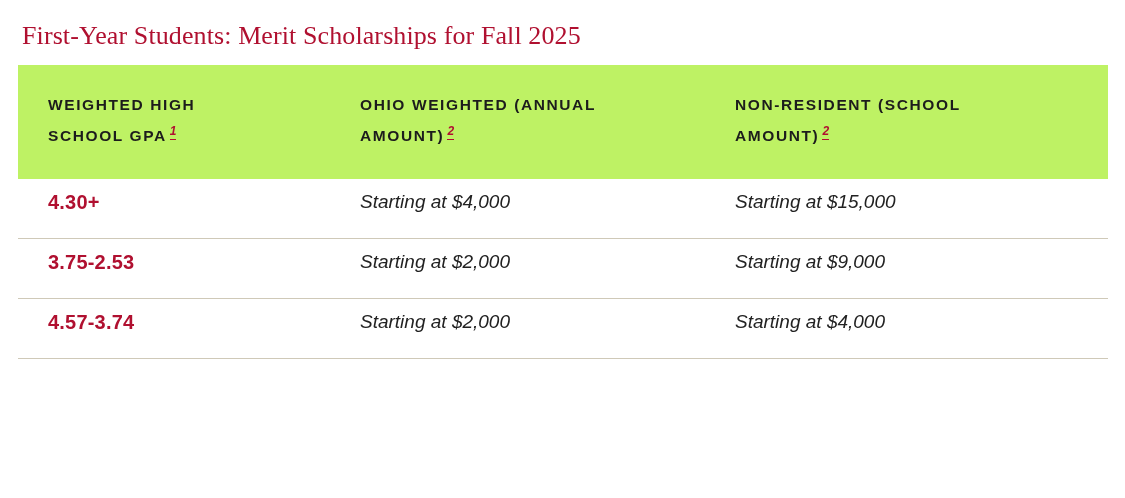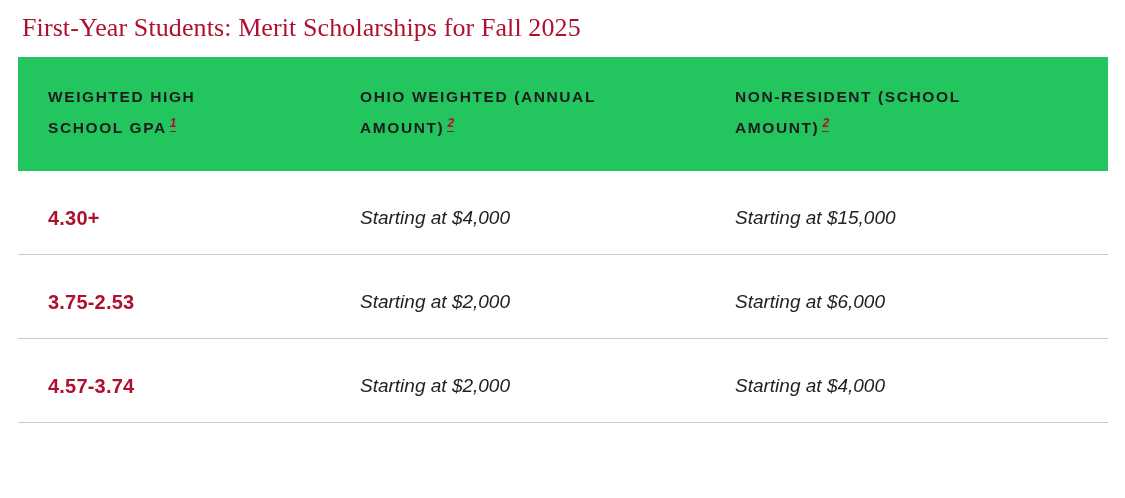--- a/index.html
+++ b/index.html
@@ -20,30 +20,30 @@
     height: 498px;
     box-sizing: border-box;
     padding: 0 18px;
   }
   .page-title {
     font-family: "Liberation Serif", serif;
     font-size: 26px;
     font-weight: 400;
     color: #b01030;
     letter-spacing: 0.1px;
-    margin: 12px 0 14px 4px;
+    margin: 20px 0 14px 4px;
     line-height: 1.2;
   }
   table.scholarship-table {
     width: 1090px;
     border-collapse: collapse;
     table-layout: fixed;
   }
   table.scholarship-table thead tr {
-    background: #22c55e;
+    background: #bef264;
   }
   table.scholarship-table thead th {
     text-align: left;
     vertical-align: top;
     font-family: "Liberation Sans", sans-serif;
     font-size: 15.5px;
     font-weight: bold;
     letter-spacing: 1.6px;
     color: #1c1c1c;
     padding: 26px 20px 28px 30px;
@@ -59,21 +59,21 @@
     font-style: italic;
     font-weight: bold;
     vertical-align: super;
     letter-spacing: 0;
     border-bottom: 1.5px solid #b01030;
     padding-bottom: 1px;
     margin-left: 3px;
   }
   table.scholarship-table tbody td {
     border-bottom: 1px solid #cfc9b8;
-    padding: 36px 20px 24px 30px;
+    padding: 12px 20px 24px 30px;
     font-size: 19px;
     color: #222222;
     vertical-align: middle;
   }
   table.scholarship-table tbody td.gpa {
     font-weight: bold;
     color: #b01030;
     font-size: 20px;
     letter-spacing: 0.2px;
   }
@@ -116,21 +116,21 @@
     </thead>
     <tbody>
       <tr>
         <td class="gpa">4.30+</td>
         <td class="amount">Starting at $4,000</td>
         <td class="amount">Starting at $15,000</td>
       </tr>
       <tr>
         <td class="gpa">3.75-2.53</td>
         <td class="amount">Starting at $2,000</td>
-        <td class="amount">Starting at $6,000</td>
+        <td class="amount">Starting at $9,000</td>
       </tr>
       <tr>
         <td class="gpa">4.57-3.74</td>
         <td class="amount">Starting at $2,000</td>
         <td class="amount">Starting at $4,000</td>
       </tr>
     </tbody>
   </table>
 
 </div>

